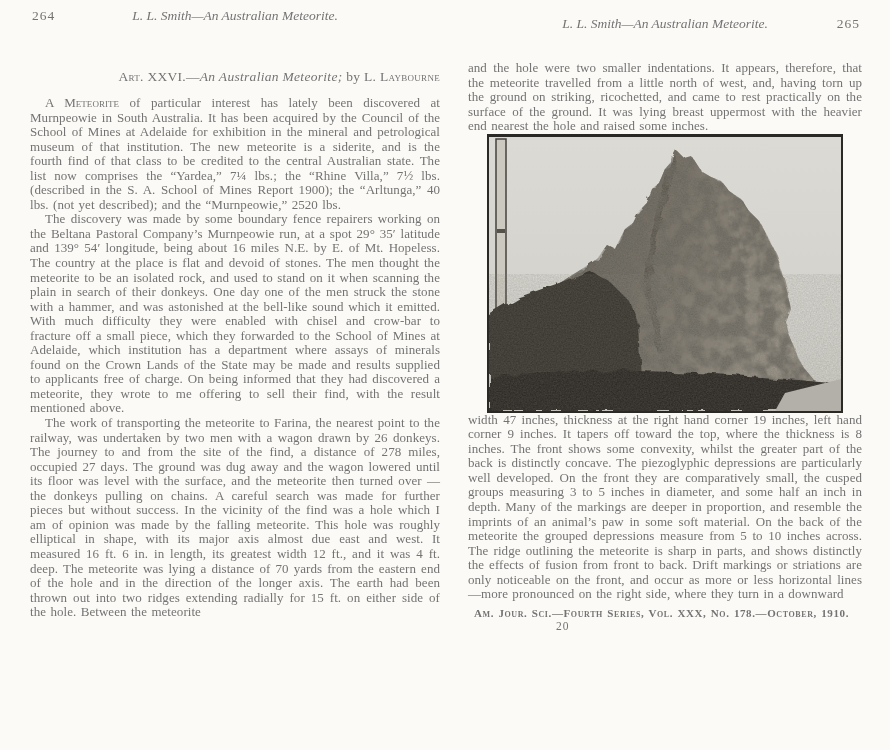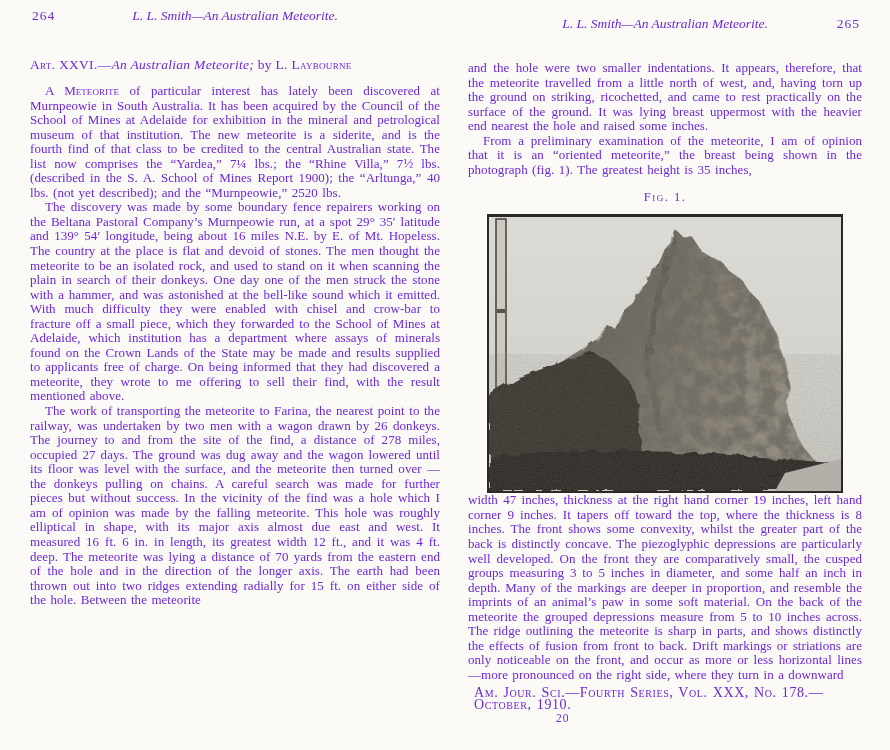--- a/index.html
+++ b/index.html
@@ -1,47 +1,47 @@
 <!DOCTYPE html>
 <html><head>
 <meta charset="utf-8">
 <style>
   html,body{margin:0;padding:0;background:#e8e7e3;}
   .scan{position:relative;width:890px;height:750px;background:#fbfaf7;overflow:hidden;
-        font-family:"Liberation Serif",serif;color:#6d28d9;}
+        font-family:"Liberation Serif",serif;color:#737373;}
   .page{position:absolute;top:0;}
   .page-left{left:30px;width:410px;}
   .page-right{left:468px;width:394px;}
 
   .runhead{position:relative;text-align:center;font-style:italic;font-size:13.5px;line-height:16px;}
   .page-left .runhead{margin-top:8px;}
   .page-right .runhead{margin-top:16px;}
   .pagenum{position:absolute;top:0;font-style:normal;font-size:13.5px;letter-spacing:1px;}
   .pagenum.pn-left{left:2px;}
   .pagenum.pn-right{right:2px;text-align:center;}
 
-  .art-heading{margin-top:32px;text-align:left;font-size:13.5px;line-height:17px;letter-spacing:0.3px;}
+  .art-heading{margin-top:44px;text-align:right;font-size:13.5px;line-height:17px;letter-spacing:0.3px;}
   .it{font-style:italic;}
   .sc{font-variant:small-caps;}
 
   p.body{margin:0;text-align:justify;font-size:13px;line-height:14.55px;
          word-spacing:1.1px;letter-spacing:0.05px;}
   p.ind{text-indent:15px;}
   .page-left p.first{margin-top:11px;}
   .page-right p.first{margin-top:29px;}
 
   .figcap{margin:13px 0 9px 0;text-align:center;font-variant:small-caps;
           font-size:12.5px;letter-spacing:1.5px;}
   .photo{width:352px;height:274px;margin:0 auto;border:2px solid #2b2925;
          border-top-width:3px;background:#d6d5d0;box-shadow:inset 0 0 12px rgba(60,55,45,.25);}
   .photo svg{display:block;width:100%;height:100%;}
   .after-fig{margin-top:15px;}
 
-  .footline{margin:5px 0 0 6px;font-variant:small-caps;font-size:14px;
-            line-height:12px;letter-spacing:0.6px;word-spacing:1px;}
+  .footline{margin:5px 0 0 6px;font-variant:small-caps;font-size:11px;
+            line-height:12px;letter-spacing:0.6px;word-spacing:1px;font-weight:bold;}
   .signum{margin:1px 0 0 88px;font-size:11.5px;letter-spacing:1px;}
 </style>
 </head>
 <body>
 
 <div class="scan">
 
   <div class="page page-left">
     <div class="runhead">
       <span class="pagenum pn-left">264</span>
@@ -60,24 +60,22 @@
   </div>
 
   <div class="page page-right">
     <div class="runhead">
       <span class="it">L. L. Smith—An Australian Meteorite.</span>
       <span class="pagenum pn-right">265</span>
     </div>
 
     <p class="body first">and the hole were two smaller indentations.  It appears, therefore, that the meteorite travelled from a little north of west, and, having torn up the ground on striking, ricochetted, and came to rest practically on the surface of the ground.  It was lying breast uppermost with the heavier end nearest the hole and raised some inches.</p>
 
-    <p class="body ind">From a preliminary examination of the meteorite, I am of opinion that it is an “oriented meteorite,” the breast being shown in the photograph (fig. 1).  The greatest height is 35 inches,</p>
 
     <figure style="margin:0">
-      <figcaption class="figcap">Fig. 1.</figcaption>
       <div class="photo" role="img" aria-label="Halftone photograph of the Murnpeowie meteorite: a large pitted iron mass rising to a peak, with a vertical measuring rod at the left edge and dark ground below.">
         <svg viewBox="0 0 352 274" xmlns="http://www.w3.org/2000/svg">
           <defs>
             <linearGradient id="sky" x1="0" y1="0" x2="0" y2="1">
               <stop offset="0" stop-color="#dbdad5"></stop>
               <stop offset="0.7" stop-color="#d2d1cb"></stop>
               <stop offset="1" stop-color="#c9c8c1"></stop>
             </linearGradient>
             <linearGradient id="rockg" x1="0" y1="0.1" x2="1" y2="0.35">
               <stop offset="0" stop-color="#4f4a43"></stop>

